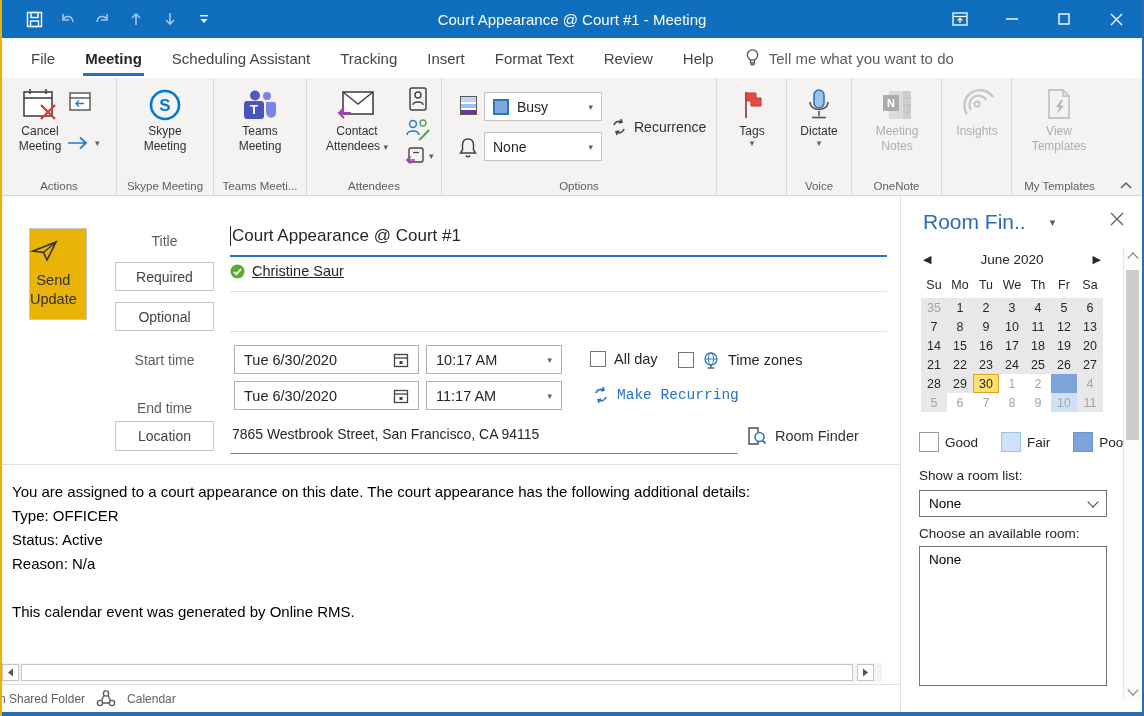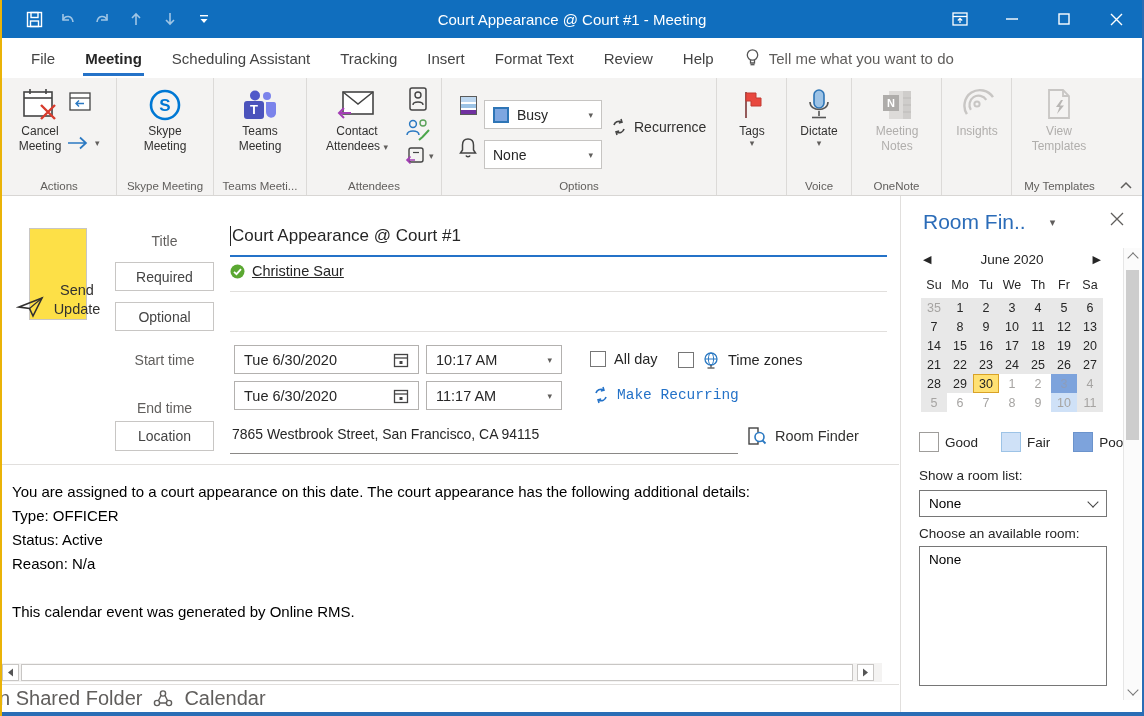--- a/index.html
+++ b/index.html
@@ -25,28 +25,28 @@
   .tab.active::after { content:""; position:absolute; left:13px; right:13px; bottom:2px; height:3px; background:#2472C8; }
   .tellme { display:flex; align-items:center; gap:9px; margin-left:16px; color:#605e5c; font-size:15px; }
   
   .ribbon { position:absolute; top:78px; left:0; right:0; height:118px; background:#f4f3f2; border-bottom:1px solid #d8d6d4; display:flex; }
   .rgroup { position:relative; height:100%; border-right:1px solid #dcdad8; flex:0 0 auto; }
   .glabel { position:absolute; left:0; right:0; bottom:3px; text-align:center; font-size:11.5px; color:#605e5c; white-space:nowrap; overflow:hidden; }
   .bigbtn { position:absolute; display:flex; flex-direction:column; align-items:center; text-align:center; font-size:12px; line-height:15px; color:#323130; }
   .bigbtn .ic { height:38px; display:flex; align-items:center; justify-content:center; }
   .disabled { color:#b0aeac !important; }
   .caret { font-size:9px; color:#605e5c; line-height:8px; }
-  .combo { position:absolute; height:29px; background:#fff; border:1px solid #c6c4c2; display:flex; align-items:center; padding:0 8px; font-size:14px; color:#262626;margin-top:8px; }
+  .combo { position:absolute; height:29px; background:#fff; border:1px solid #c6c4c2; display:flex; align-items:center; padding:0 8px; font-size:14px; color:#262626; }
   .combo .caret { margin-left:auto; }
   .chip-busy { width:16px; height:16px; background:#7EA6E0; border:2px solid #2E75B6; margin-right:8px; }
   .showas-chip { position:absolute; width:17px; height:19px; border:1px solid #5a5a5a;
      background:linear-gradient(180deg,#bdd7f0 0 5px,#fff 5px 7px,#9cc3e5 7px 11px,#fff 11px 13px,#7030A0 13px 19px); }
   
   .form { position:absolute; top:196px; left:0; width:897px; height:266px; background:#fff; }
-  .sendbtn { position:absolute; left:27px; top:32px; width:58px; height:92px; border:1px solid #c8c6c4; background:#fde047; display:flex; align-items:flex-end; justify-content:center; gap:8px; font-size:14.5px; line-height:19px; color:#323130; text-align:center; }
+  .sendbtn { position:absolute; left:27px; top:32px; width:58px; height:92px; border:1px solid #c8c6c4; background:#eab308; display:flex; flex-direction:column; align-items:flex-start; justify-content:center; gap:8px; font-size:14.5px; line-height:19px; color:#323130; text-align:center; }
   .flabel { position:absolute; left:113px; width:99px; text-align:center; font-size:14px; color:#605e5c; }
   .fbtn { position:absolute; left:113px; width:99px; height:29px; border:1px solid #c8c6c4; background:#fff; display:flex; align-items:center; justify-content:center; font-size:14px; color:#444; }
   .titleval { position:absolute; left:228px; top:30px; font-size:17px; color:#262626; display:flex; }
   .cursorbar { width:1px; background:#262626; margin-right:1px; }
   .uline { position:absolute; height:1px; background:#e1dfdd; }
   .attendee { position:absolute; left:228px; top:67px; display:flex; align-items:center; gap:7px; font-size:14.5px; color:#262626; }
   .attendee a { color:#262626; }
   .dtinput { position:absolute; height:29px; border:1px solid #b3b1af; background:#fff; display:flex; align-items:center; padding:0 9px; font-size:14.5px; color:#262626; }
   .dtinput .right { margin-left:auto; }
   .cb { width:16px; height:16px; border:1px solid #767676; background:#fff; display:inline-block; }
@@ -54,21 +54,21 @@
   .mkrec { position:absolute; display:flex; align-items:center; gap:7px; font-size:14.5px; color:#2472C8;font-family:Liberation Mono, monospace; }
   .locval { position:absolute; left:230px; top:229px; font-size:15px; color:#262626; transform:scaleX(.93); transform-origin:left; white-space:nowrap; }
   .roomfindbtn { position:absolute; left:745px; top:225px; height:30px; display:flex; align-items:center; gap:8px; font-size:14.5px; color:#323130; }
   
   .docbody { position:absolute; top:466px; left:0; width:897px; height:196px; background:#fff; padding:14px 10px 0 10px; font-size:15px; color:#000; }
   .bodyline { min-height:24px; line-height:24px; white-space:nowrap; }
   
   .hscroll { position:absolute; top:663px; left:0; width:880px; height:19px; background:#f4f3f2; display:flex; align-items:center; }
   .hs-btn { width:17px; height:17px; border:1px solid #c8c6c4; background:#fff; color:#555; font-size:8px; display:flex; align-items:center; justify-content:center; }
   .hs-thumb { width:832px; height:17px; border:1px solid #c8c6c4; background:#fff; margin:0 4px 0 2px; }
-  .statusbar { position:absolute; top:684px; left:0; width:897px; height:28px; background:#fff; border-top:1px solid #e1dfdd; display:flex; align-items:center; gap:10px; font-size:20px; color:#605e5c; }
+  .statusbar { position:absolute; top:684px; left:0; width:897px; height:28px; background:#fff; border-top:1px solid #e1dfdd; display:flex; align-items:center; gap:10px; font-size:12px; color:#605e5c; }
   .statusbar .lefttext { margin-left:-3px; white-space:nowrap; }
   .bluebase { position:absolute; bottom:0; left:0; right:0; height:4px; background:#2a6db5; }
   
   .panel { position:absolute; top:196px; left:898px; width:244px; height:516px; background:#fff; border-left:1px solid #e1dfdd; }
   .panel-title { position:absolute; left:22px; top:14px; font-size:21px; color:#2b6cb8; display:flex; align-items:center; gap:24px; }
   .panel-title .caret { font-size:11px; }
   .panel-close { position:absolute; right:20px; top:16px; font-size:18px; color:#605e5c; }
   .cal { position:absolute; left:20px; top:52px; width:182px; }
   .cal-nav { display:flex; align-items:center; height:22px; font-size:13.5px; color:#262626; }
   .cal-nav .mon { flex:1; text-align:center; }

